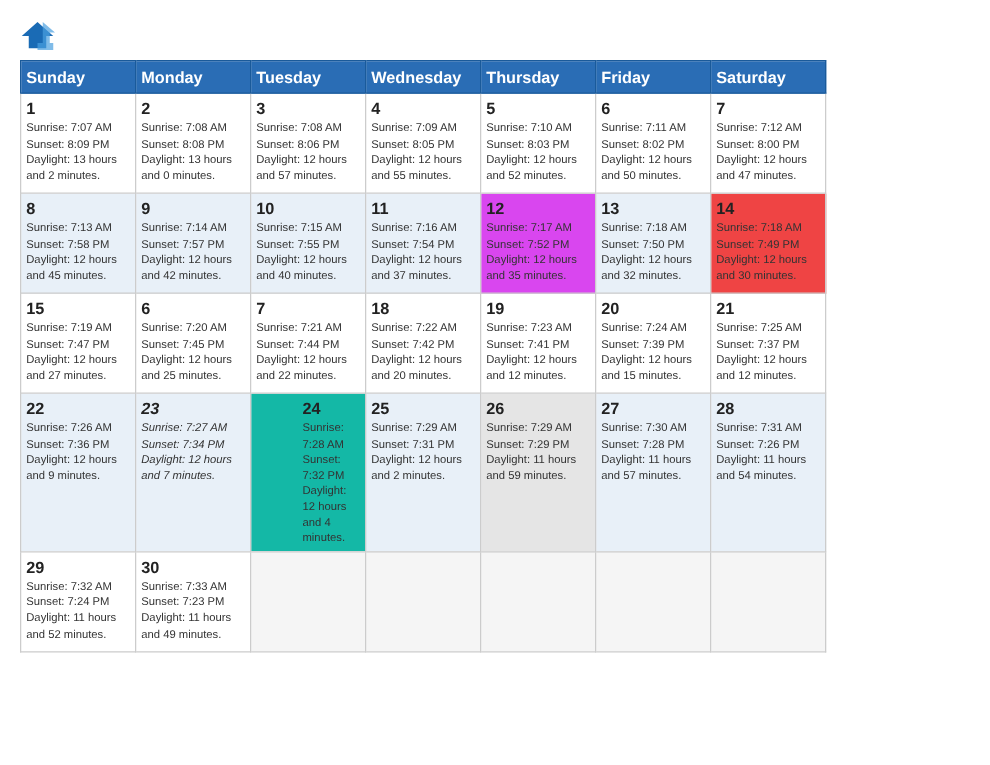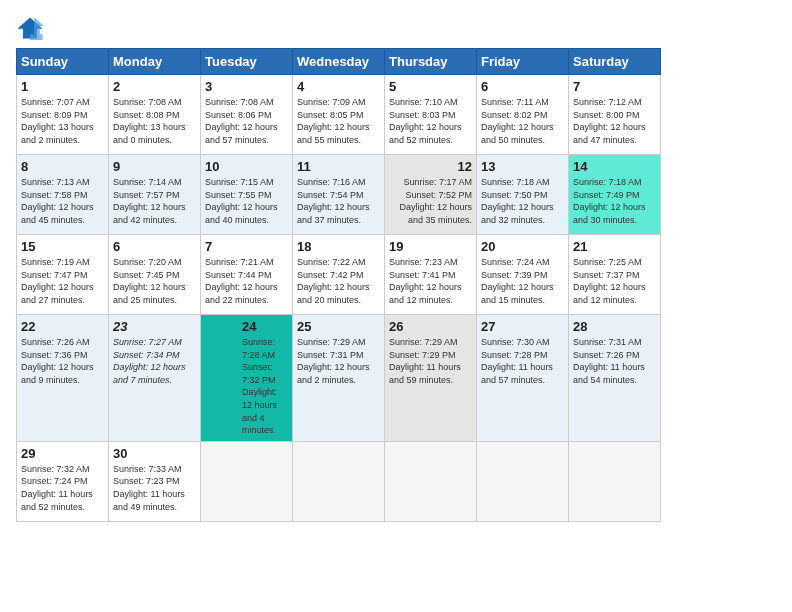--- a/index.html
+++ b/index.html
@@ -210,39 +210,39 @@
           </td>
           <td style="background: rgb(232, 240, 248);">
             <span class="day-number">11</span>
             <div class="day-info">
               <div>Sunrise: 7:16 AM</div>
               <div>Sunset: 7:54 PM</div>
               <div>Daylight: 12 hours</div>
               <div>and 37 minutes.</div>
             </div>
           </td>
-          <td style="background: #e5e5e5; text-align: right;">
+          <td style="background: #d946ef;">
             <span class="day-number">12</span>
             <div class="day-info">
               <div>Sunrise: 7:17 AM</div>
               <div>Sunset: 7:52 PM</div>
               <div>Daylight: 12 hours</div>
               <div>and 35 minutes.</div>
             </div>
           </td>
           <td style="background: rgb(232, 240, 248);">
             <span class="day-number">13</span>
             <div class="day-info">
               <div>Sunrise: 7:18 AM</div>
               <div>Sunset: 7:50 PM</div>
               <div>Daylight: 12 hours</div>
               <div>and 32 minutes.</div>
             </div>
           </td>
-          <td style="background: #5eead4;">
+          <td style="background: #ef4444;">
             <span class="day-number">14</span>
             <div class="day-info">
               <div>Sunrise: 7:18 AM</div>
               <div>Sunset: 7:49 PM</div>
               <div>Daylight: 12 hours</div>
               <div>and 30 minutes.</div>
             </div>
           </td>
         </tr>
         <tr>

